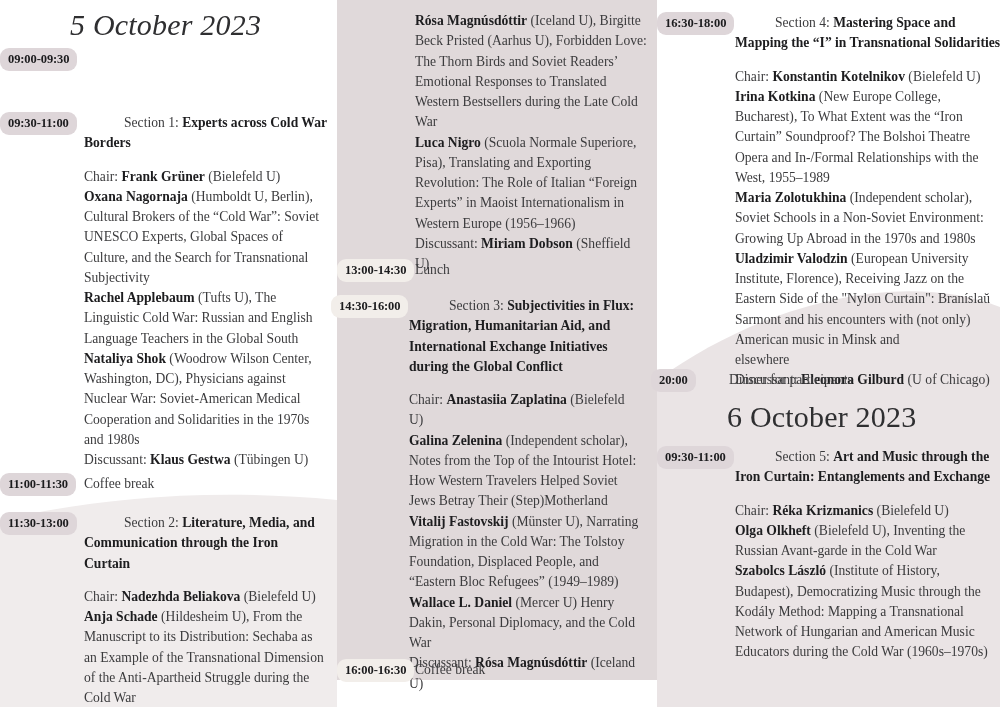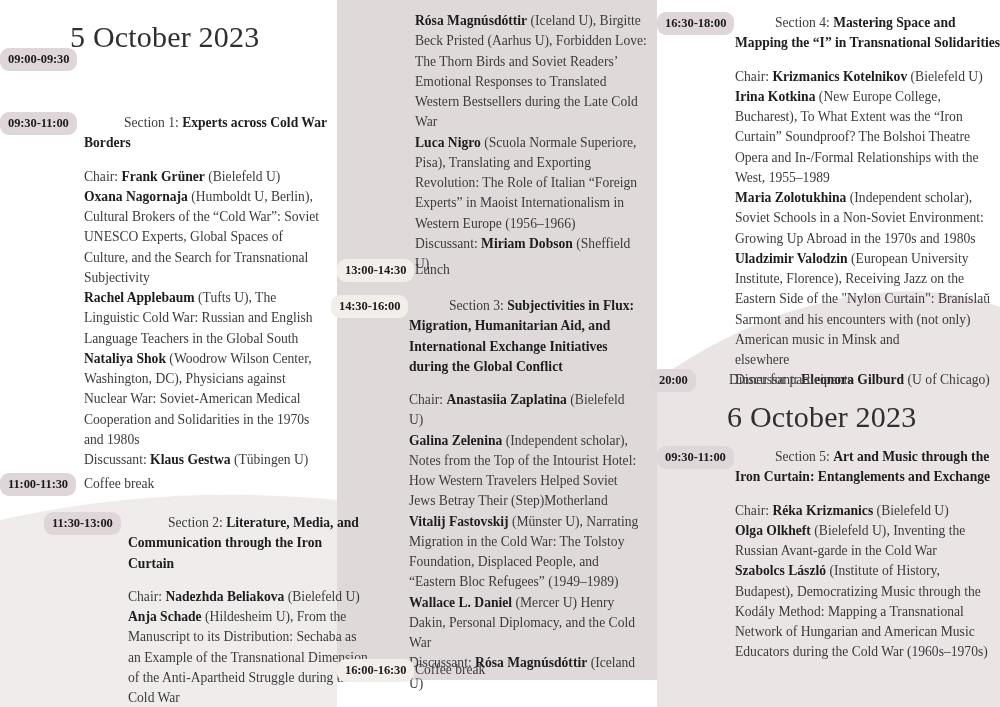--- a/index.html
+++ b/index.html
@@ -114,21 +114,21 @@
   <path d="M337,500 L337,707 L0,707 L0,520 C90,500 200,487 337,500 Z" fill="#f0ecec"></path>
 
   <path d="M657,707 L657,380 C760,305 900,268 1000,307 L1000,707 Z" fill="#eae4e5"></path>
 
   <rect x="657" y="0" width="343" height="8" fill="#ffffff"></rect>
 </svg>
 
 <div class="panel-fill-mid"></div>
 
 <div class="col" id="col-left">
-  <div style="position:absolute; left:70px; top:20px;">
+  <div style="position:absolute; left:70px; top:8px;font-style:italic;">
     <div class="date-heading">5 October 2023</div>
   </div>
 
   <div class="row lrow" style="position:absolute; left:0; top:48px; width:337px;">
     <div class="tc">
       <span class="time-badge">09:00-09:30</span>
     </div>
   </div>
 
   <div class="row lrow" style="position:absolute; left:0; top:112px; width:337px;">
@@ -148,21 +148,21 @@
 
   <div class="row lrow" style="position:absolute; left:0; top:473px; width:337px;">
     <div class="tc">
       <span class="time-badge">11:00-11:30</span>
     </div>
     <div class="bc body-cell">
         <div><span>Coffee break</span></div>
       </div>
   </div>
 
-  <div class="row lrow" style="position:absolute; left:0; top:512px; width:337px;padding-left:44px;">
+  <div class="row lrow" style="position:absolute; left:0; top:512px; width:337px;">
     <div class="tc">
       <span class="time-badge">11:30-13:00</span>
     </div>
     <div class="bc body-cell">
         <div class="sec-title"><span class="lead">Section 2: </span><span class="strongtitle">Literature, Media, and Communication through the Iron Curtain</span></div>
         <div class="spacer-sm"></div>
         <div><span>Chair: </span><b>Nadezhda Beliakova</b><span> (Bielefeld U)</span></div>
         <div><b>Anja Schade</b><span> (Hildesheim U), From the Manuscript to its Distribution: Sechaba as an Example of the Transnational Dimension of the Anti-Apartheid Struggle during the Cold War</span></div>
       </div>
   </div>
@@ -212,21 +212,21 @@
 
 <div class="col" id="col-right">
 
   <div class="row rrow" style="position:absolute; left:78px; top:12px; width:265px;">
     <div class="tc">
       <span class="time-badge">16:30-18:00</span>
     </div>
     <div class="bc body-cell clipbox">
         <div class="sec-title"><span class="lead">Section 4: </span><span class="strongtitle">Mastering Space and Mapping the “I” in Transnational Solidarities</span></div>
         <div class="spacer-sm"></div>
-        <div><span>Chair: </span><b>Krizmanics Kotelnikov</b><span> (Bielefeld U)</span></div>
+        <div><span>Chair: </span><b>Konstantin Kotelnikov</b><span> (Bielefeld U)</span></div>
         <div><b>Irina Kotkina</b><span> (New Europe College, Bucharest), To What Extent was the “Iron Curtain” Soundproof? The Bolshoi Theatre Opera and In-/Formal Relationships with the West, 1955–1989</span></div>
         <div><b>Maria Zolotukhina</b><span> (Independent scholar), Soviet Schools in a Non-Soviet Environment: Growing Up Abroad in the 1970s and 1980s</span></div>
         <div><b>Uladzimir Valodzin</b><span> (European University Institute, Florence), Receiving Jazz on the Eastern Side of the "Nylon Curtain": Braníslaŭ Sarmont and his encounters with (not only) American music in Minsk and</span></div>
         <div><span>elsewhere</span></div>
         <div><span>Discussant: </span><b>Eleonora Gilburd</b><span> (U of Chicago)</span></div>
       </div>
   </div>
 
   <div class="row rrow" style="position:absolute; left:72px; top:369px; width:265px;">
     <div class="tc">

